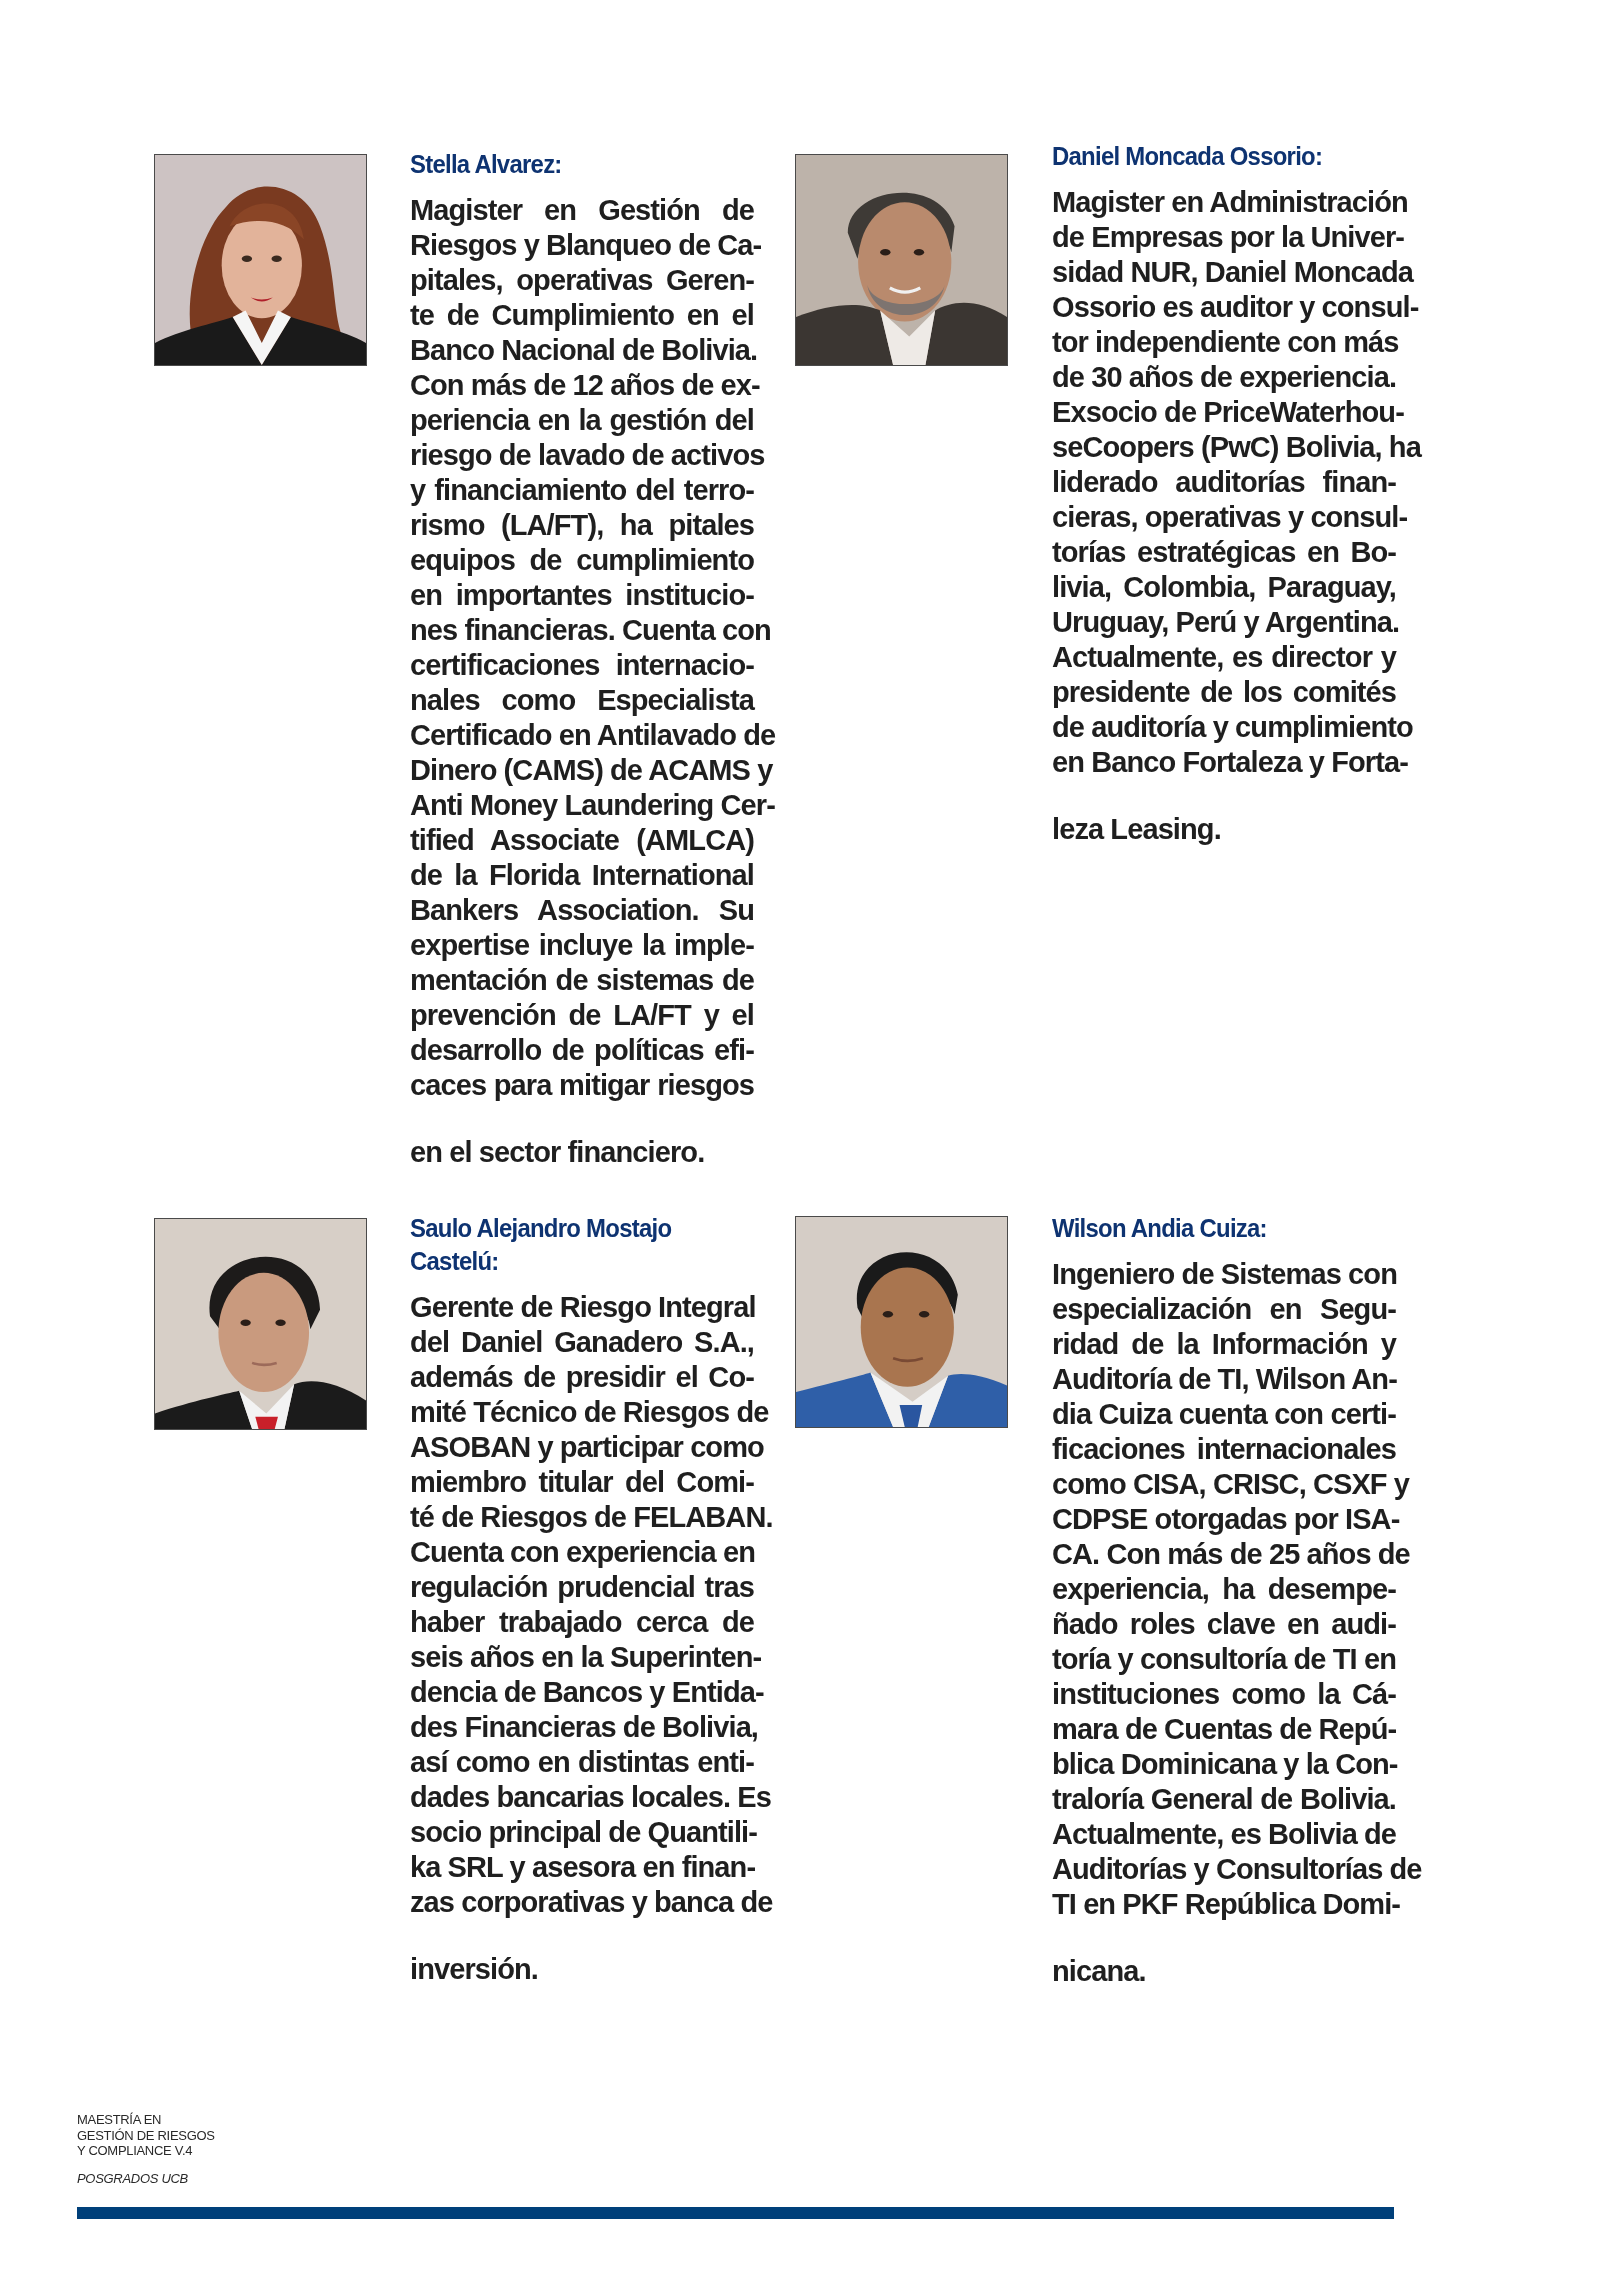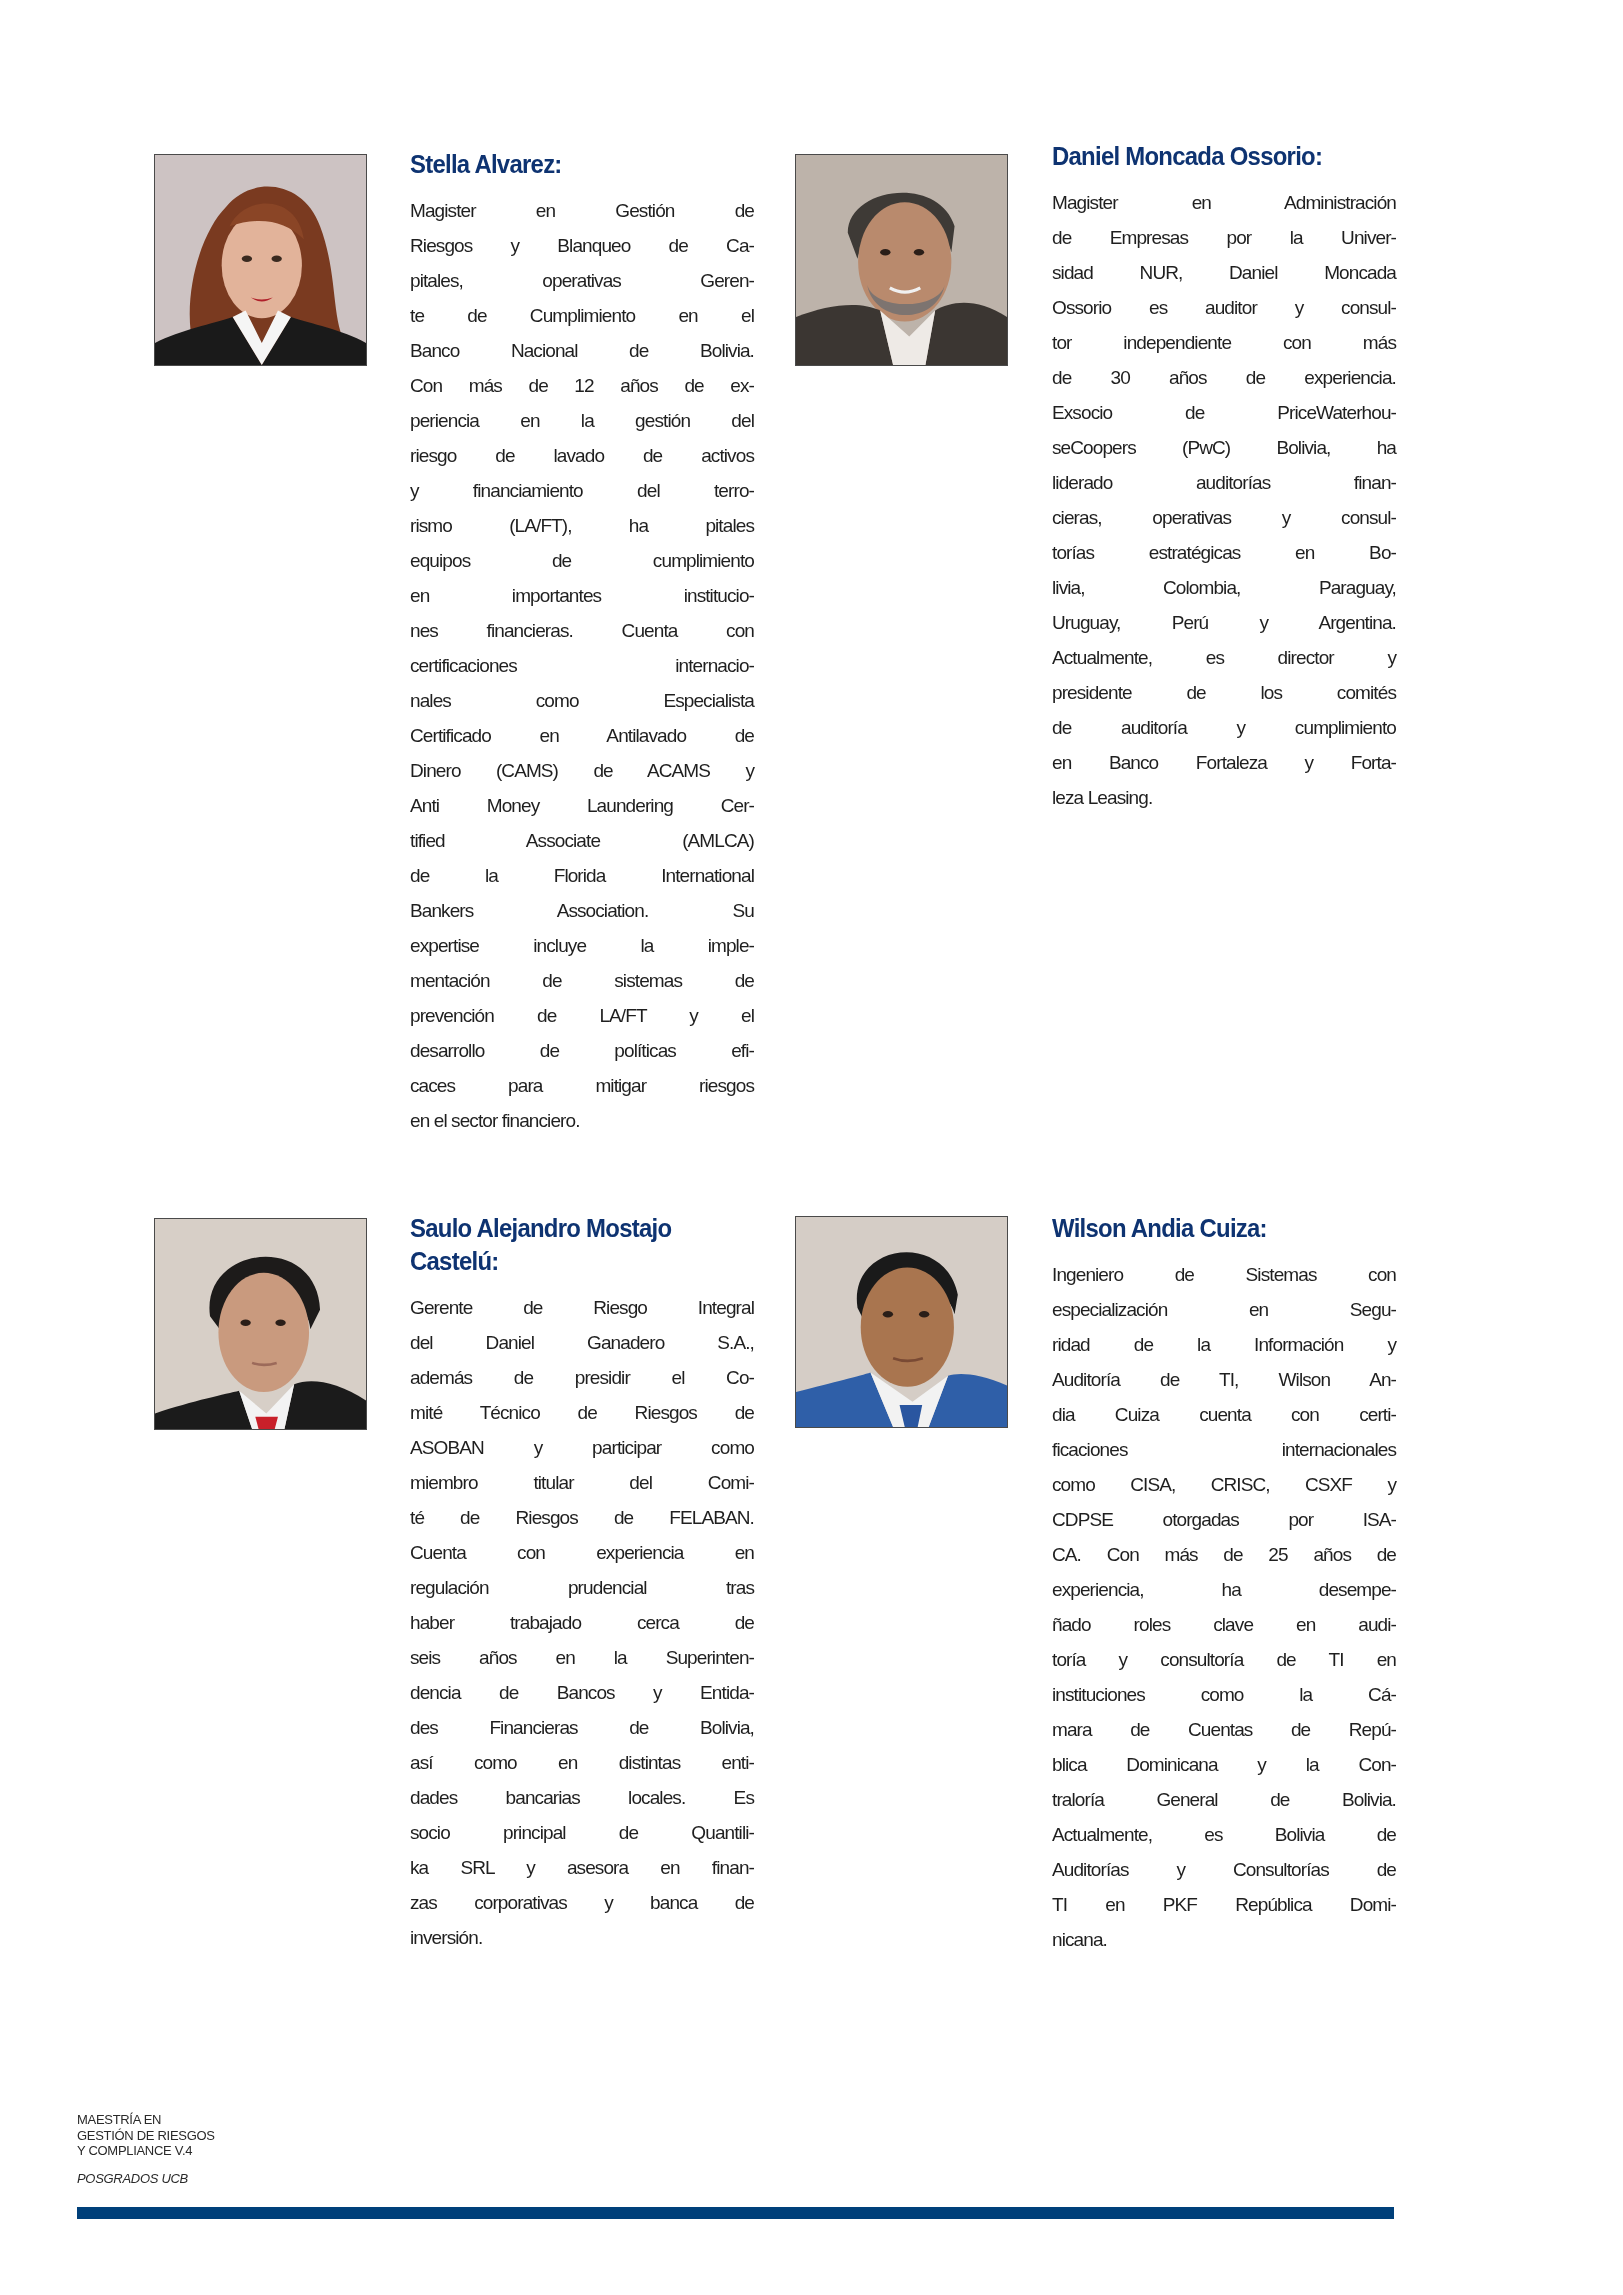--- a/index.html
+++ b/index.html
@@ -38,36 +38,38 @@
       font-size: 26px;
       line-height: 33px;
       letter-spacing: -0.8px;
       transform: scaleX(0.92);
       transform-origin: left top;
       white-space: nowrap;
       margin: 0;
     }
     .bio {
       margin-top: 11.8px;
-      font-size: 19px;
+      font-size: 29px;
       line-height: 35px;
       color: #1f1f1f;
+      font-weight: bold;
     }
     .bio .ln {
       display: block;
       text-align: justify;
       text-align-last: justify;
       white-space: nowrap;
       height: 35px;
       overflow: visible;
       letter-spacing: -0.9px;
       word-spacing: 0px;
     }
     .bio .ln.last {
       text-align-last: left;
+      margin-top: 32px;
     }
     .footer-text {
       position: absolute;
       left: 77px;
       font-size: 13px;
       line-height: 15.7px;
       color: #2a2a2a;
       letter-spacing: -0.3px;
     }
     .footer-bar {

